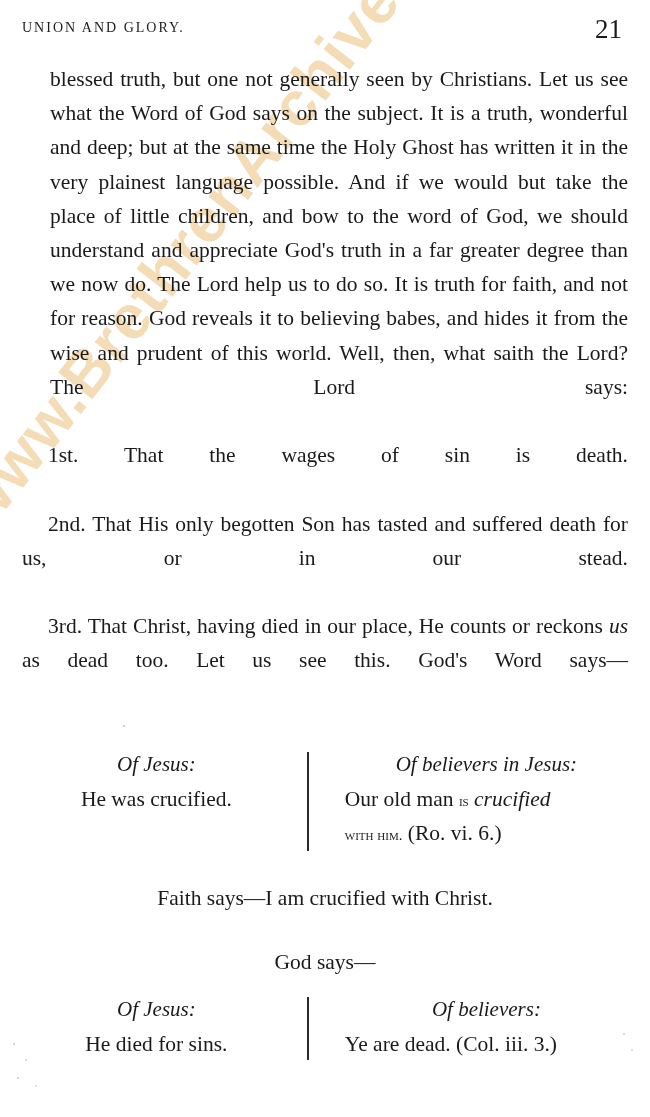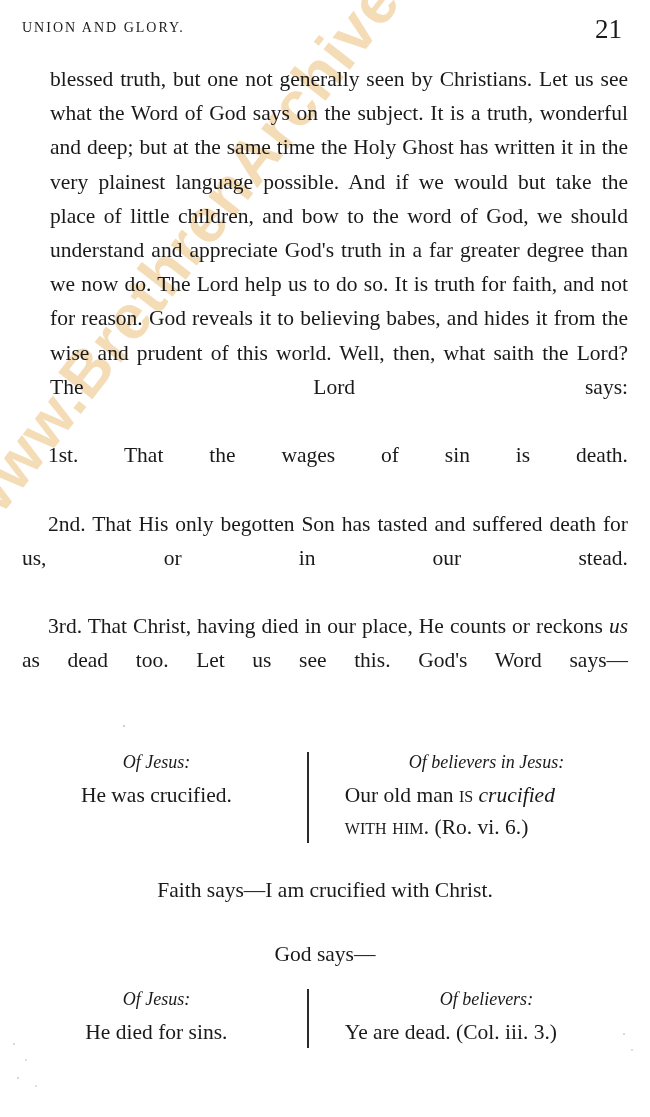--- a/index.html
+++ b/index.html
@@ -142,37 +142,37 @@
     width: 47%;
     padding-right: 16px;
   }
   .col-right {
     width: 53%;
     padding-left: 36px;
     border-left: 2px solid #2a2a2a;
   }
   .col-head {
     font-style: italic;
-    font-size: 18px;
+    font-size: 21px;
     text-align: center;
     margin-bottom: 6px;
     white-space: nowrap;
   }
   .col-line {
     font-size: 21.5px;
     line-height: 32px;
     text-align: center;
   }
   .col-line.left-al {
     text-align: left;
   }
   .smallcaps {
     font-variant: small-caps;
     text-transform: lowercase;
-    font-size: 23px;
+    font-size: 15px;
   }
   .ital { font-style: italic; }
 
   .centered-line {
     text-align: center;
     font-size: 21.5px;
     line-height: 34px;
   }
 </style>
 </head>

